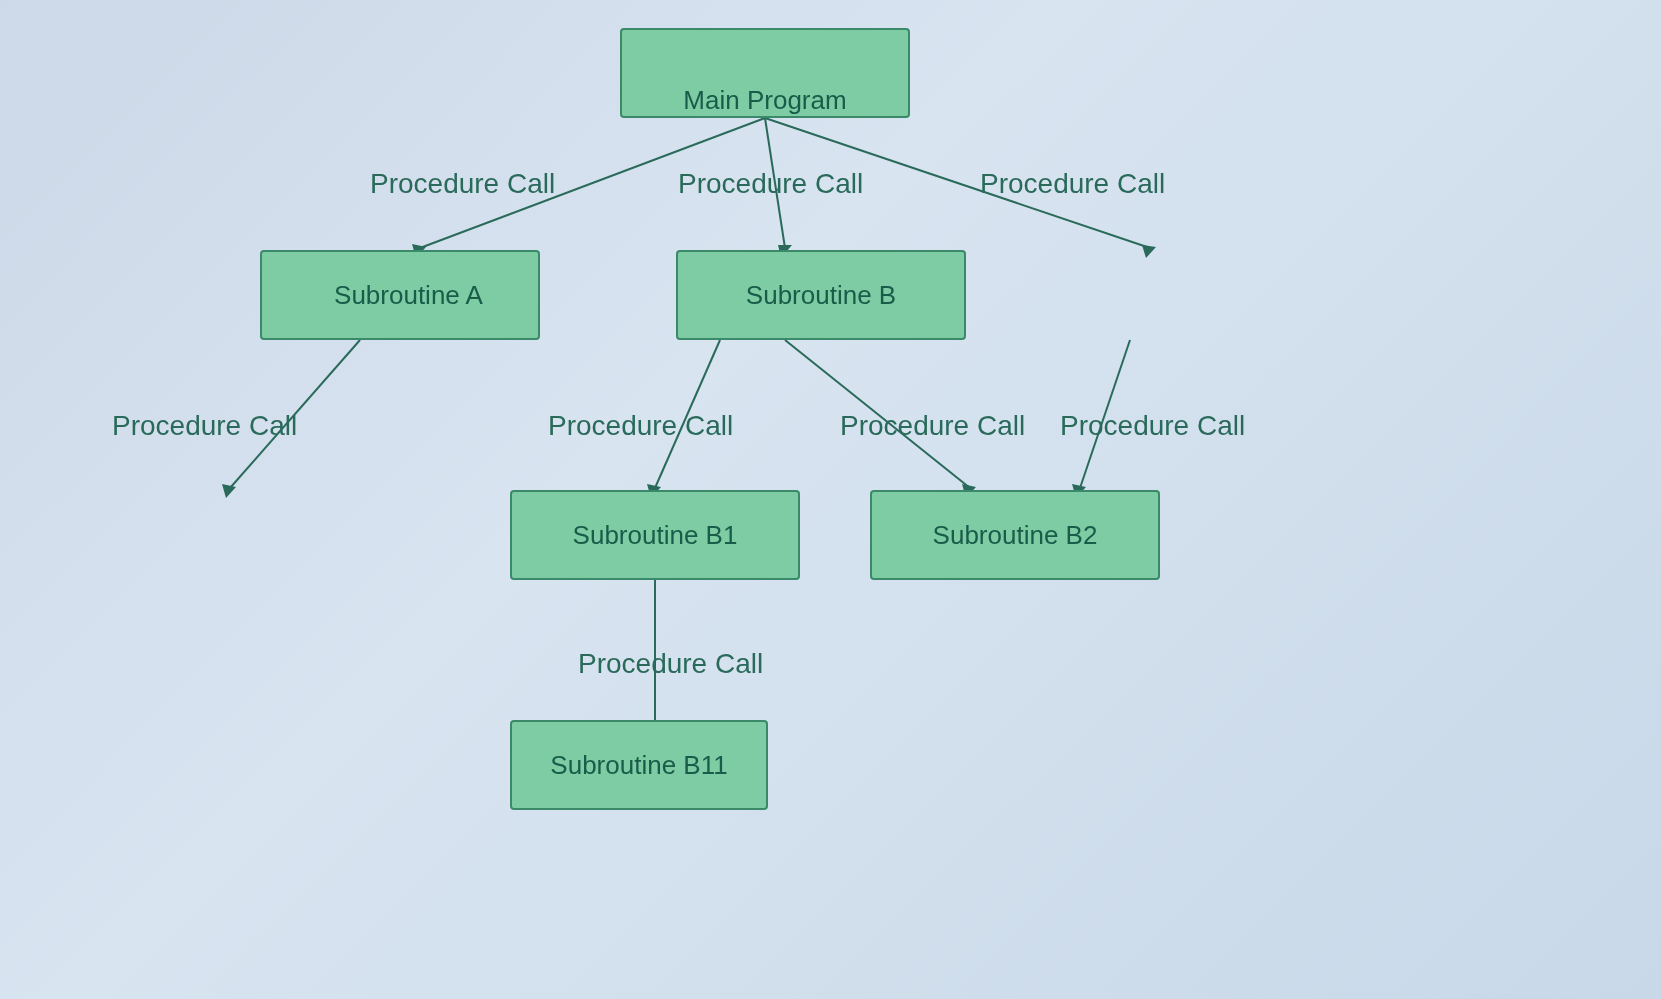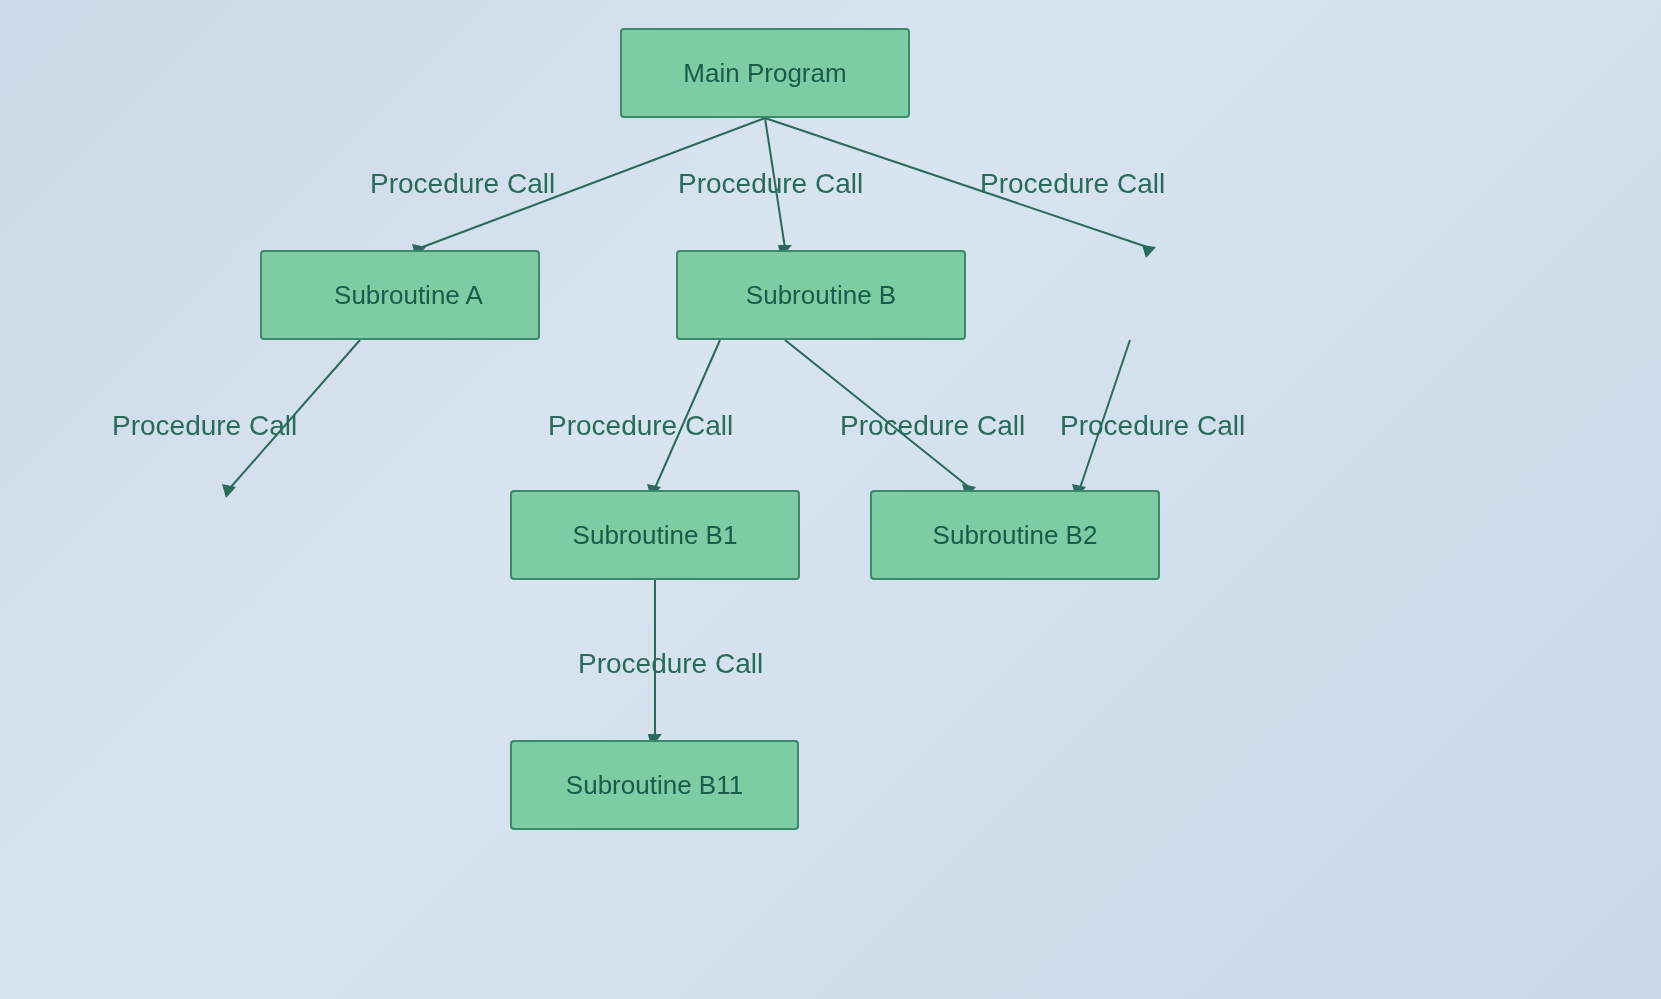--- a/index.html
+++ b/index.html
@@ -84,21 +84,21 @@
     <line x1="785" y1="340" x2="970" y2="488"></line>
     <polygon points="966,498 962,484 976,487"></polygon>
 
     <line x1="1130" y1="340" x2="1080" y2="488"></line>
     <polygon points="1076,498 1072,484 1086,487"></polygon>
 
     <line x1="655" y1="580" x2="655" y2="738"></line>
     <polygon points="651,748 648,734 662,734"></polygon>
   </svg>
 
-  <div class="node" style="left:620px; top:28px; width:290px; height:90px;">
+  <div class="node" style="left:620px; top:28px; width:290px; height:90px;align-items:flex-end;">
     <span>Main Program</span>
   </div>
 
   <div class="node" style="left:260px; top:250px; width:280px; height:90px;padding-left:17px;">
     <span>Subroutine A</span>
   </div>
 
   <div class="node" style="left:640px; top:250px; width:290px; height:90px;margin-left:36px;">
     <span>Subroutine B</span>
   </div>
@@ -106,21 +106,21 @@
 
 
   <div class="node" style="left:510px; top:490px; width:290px; height:90px;">
     <span>Subroutine B1</span>
   </div>
 
   <div class="node" style="left:870px; top:490px; width:290px; height:90px;">
     <span>Subroutine B2</span>
   </div>
 
-  <div class="node" style="left:510px; top:740px; width:289px; height:90px;">
+  <div class="node" style="left:510px; top:720px; width:258px; height:90px;">
     <span>Subroutine B11</span>
   </div>
 
   <div class="label" style="left:370px; top:168px;">Procedure Call</div>
 
   <div class="label" style="left:678px; top:168px;">Procedure Call</div>
 
   <div class="label" style="left:980px; top:168px;">Procedure Call</div>
 
   <div class="label" style="left:112px; top:410px;">Procedure Call</div>

